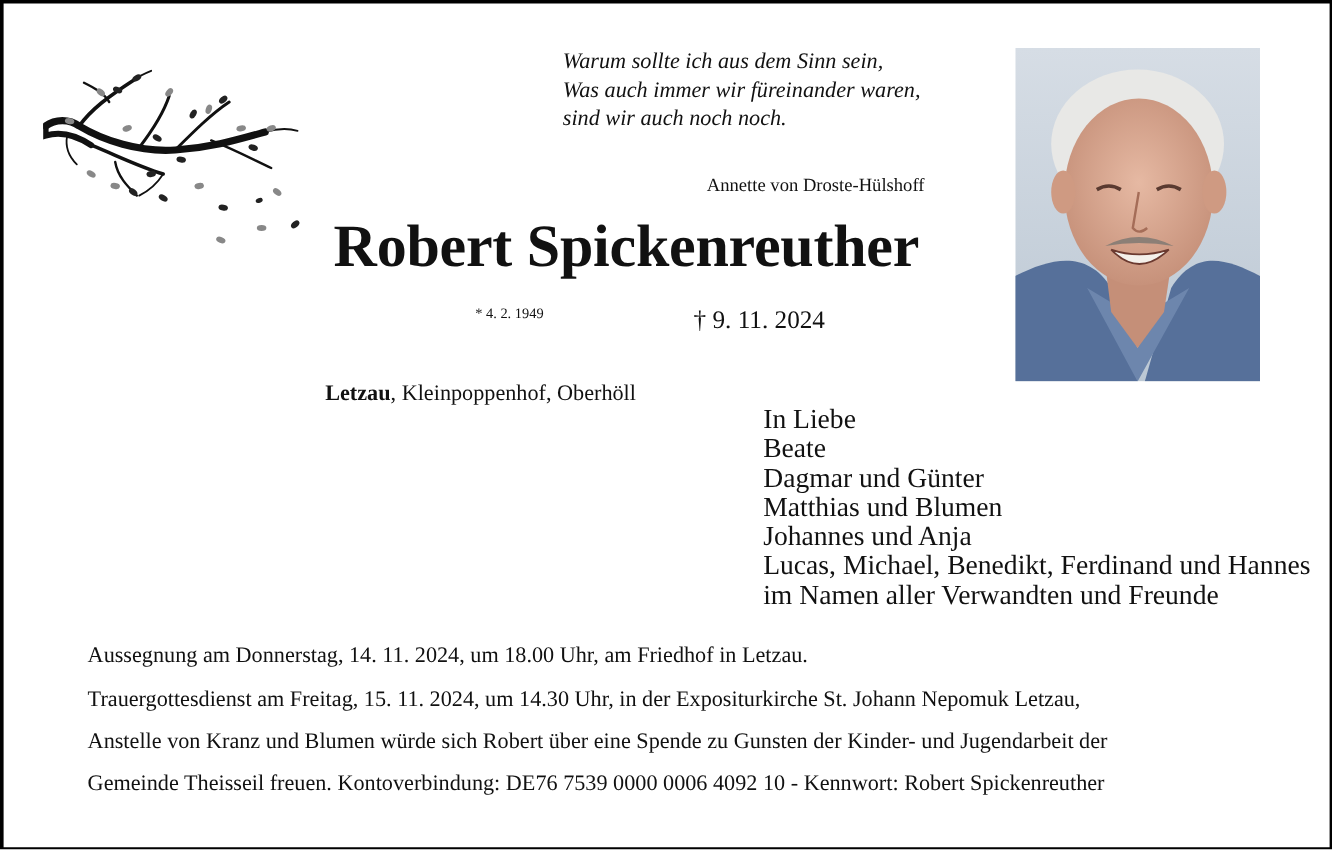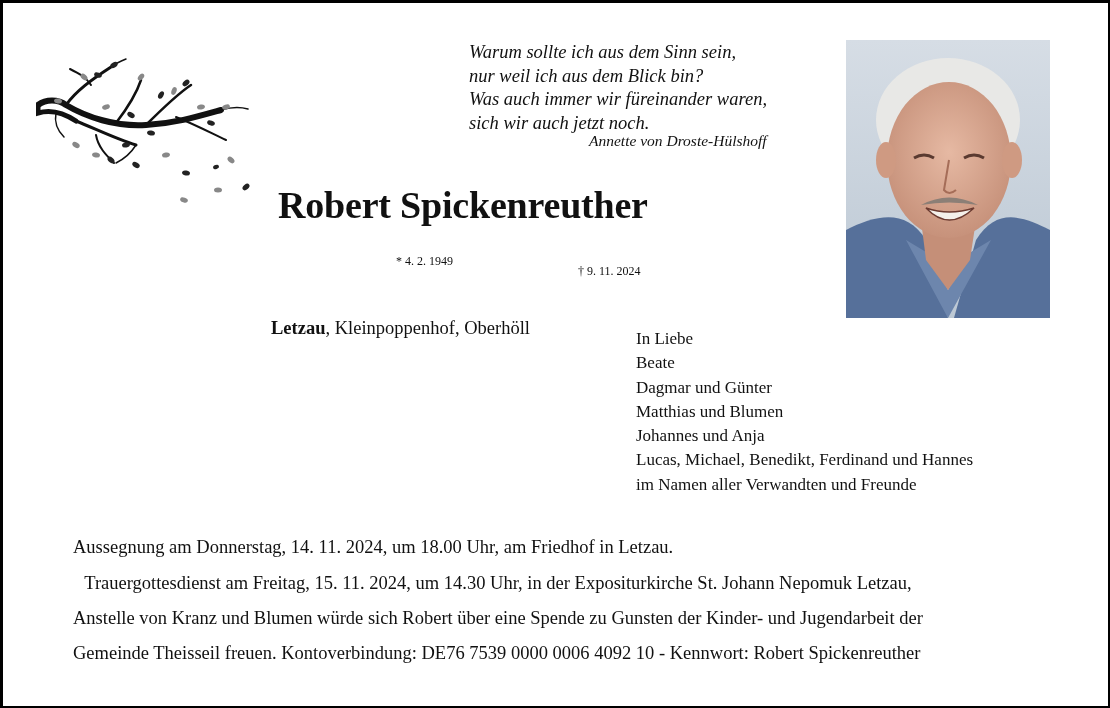--- a/index.html
+++ b/index.html
@@ -10,32 +10,32 @@
     box-sizing: border-box;
     border-top: 3px solid #000; border-left: 3px solid #000;
     border-right: 2px solid #000; border-bottom: 2px solid #000;
     background: #fff;
     font-family: "Liberation Serif", "DejaVu Serif", serif;
     color: #111;
   }
   .abs { position: absolute; }
   .branch { left: 33px; top: 52px; width: 225px; height: 150px; }
   .quote { left: 466px; top: 38px; font-style: italic; font-size: 18.5px; line-height: 23.5px; white-space: nowrap; }
-  .quote-author { left: 586px; top: 129px; font-size: 15.5px; white-space: nowrap; font-style: italic; }
+  .quote-author { left: 586px; top: 143px; font-size: 15.5px; white-space: nowrap; }
   .photo { left: 843px; top: 37px; width: 204px; height: 278px; overflow: hidden; }
-  .name { left: 275px; top: 170px; font-size: 38px; font-weight: bold; line-height: 64px; white-space: nowrap; letter-spacing: -0.2px; }
+  .name { left: 275px; top: 170px; font-size: 50px; font-weight: bold; line-height: 64px; white-space: nowrap; letter-spacing: -0.2px; }
   .born { left: 393px; top: 251px; font-size: 12px; white-space: nowrap; }
-  .died { left: 575px; top: 261px; font-size: 12px; white-space: nowrap; }
+  .died { left: 575px; top: 251px; font-size: 21px; white-space: nowrap; }
   .places { left: 268px; top: 290px; font-size: 18.5px; white-space: nowrap; margin-top: 25px; }
   .places b { font-weight: bold; }
-  .family { left: 633px; top: 324px; font-size: 17px; line-height: 24.3px; }
+  .family { left: 633px; top: 335px; font-size: 23px; line-height: 24.3px; }
   .family div { white-space: nowrap; }
   .notes { left: 56px; top: 520px; font-size: 18.5px; line-height: 21.5px; }
   .notes p { margin: 14px; white-space: nowrap; }
-  .notes .gap { margin-top: 4px; text-align: center; }
+  .notes .gap { margin-top: 4px; }
 </style>
 </head>
 <body>
 
 <div class="page">
 
   <div class="abs branch">
     <svg width="225" height="150" viewBox="0 0 225 150">
       <g fill="#111" stroke="#111" stroke-linecap="round">
         <path d="M2 50 C10 44, 22 44, 30 50 C50 62, 80 72, 110 70 C140 68, 160 62, 185 55" stroke-width="6" fill="none"></path>
@@ -78,23 +78,22 @@
         <ellipse cx="130" cy="100" rx="4" ry="2.5" fill="#888" transform="rotate(-10 130 100)"></ellipse>
         <ellipse cx="182" cy="135" rx="4" ry="2.5" fill="#888" transform="rotate(0 182 135)"></ellipse>
         <ellipse cx="210" cy="132" rx="4" ry="2.5" fill="#222" transform="rotate(-40 210 132)"></ellipse>
         <ellipse cx="148" cy="145" rx="4" ry="2.5" fill="#888" transform="rotate(20 148 145)"></ellipse>
       </g>
     </svg>
   </div>
 
   <div class="abs quote">
     <div>Warum sollte ich aus dem Sinn sein,</div>
-    <div>nur weil ich aus dem Blick bin?</div>
     <div>Was auch immer wir füreinander waren,</div>
-    <div>sich wir auch jetzt noch.</div>
+    <div>sind wir auch noch noch.</div>
   </div>
   <div class="abs quote-author">Annette von Droste-Hülshoff</div>
 
   <div class="abs photo">
     <svg width="204" height="278" viewBox="0 0 204 278">
       <defs>
         <linearGradient id="bg" x1="0" y1="0" x2="0" y2="1">
           <stop offset="0" stop-color="#d6dde5"></stop>
           <stop offset="1" stop-color="#bcc8d4"></stop>
         </linearGradient>

